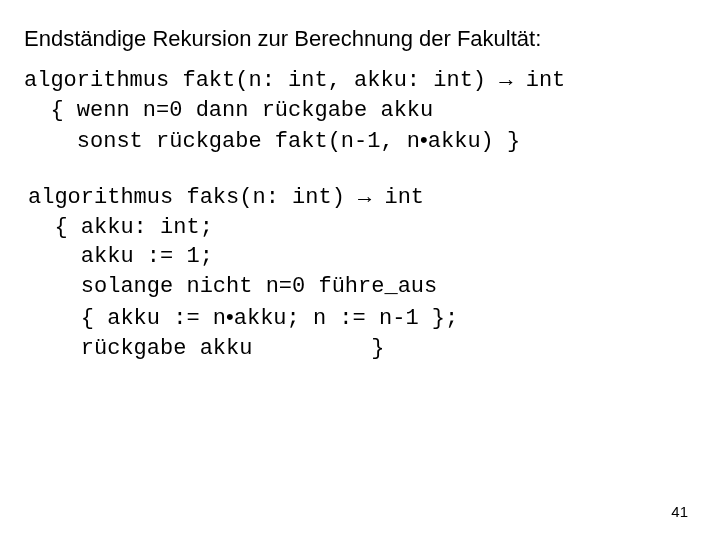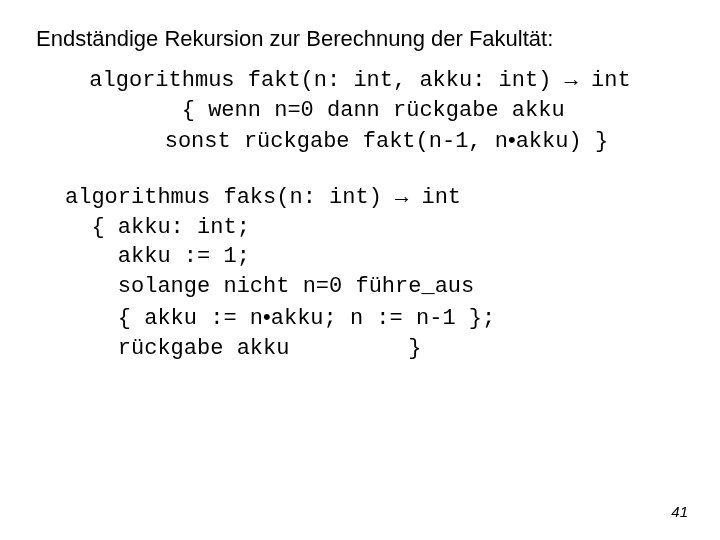--- a/index.html
+++ b/index.html
@@ -7,52 +7,49 @@
     padding: 0;
     width: 720px;
     height: 540px;
     background: #fff;
     font-family: Arial, Helvetica, sans-serif;
     color: #000;
     position: relative;
     box-sizing: border-box;
   }
   .slide {
-    padding: 26px 36px 0 36px;
+    padding: 26px 36px 0 24px;
   }
   .heading {
     font-size: 22px;
     margin-bottom: 14px;
   }
   .code {
     font-family: "Courier New", Courier, monospace;
     font-size: 22px;
     line-height: 1.35;
     white-space: pre;
     margin-bottom: 26px;
-    text-align: center;
   }
   .subheading {
     font-size: 22px;
     margin-bottom: 8px;
   }
   .code2 {
     font-family: "Courier New", Courier, monospace;
     font-size: 22px;
     line-height: 1.35;
     white-space: pre;
     padding-left: 4px;
-    margin-left: 25px;
   }
   .pagenum {
     position: absolute;
     right: 32px;
     bottom: 20px;
     font-size: 15px;
-    font-style: italic;
   }
   .dot {
     font-family: Arial, sans-serif;
   }
 </style>
 </head>
 <body>
 
 <div class="slide">
 

